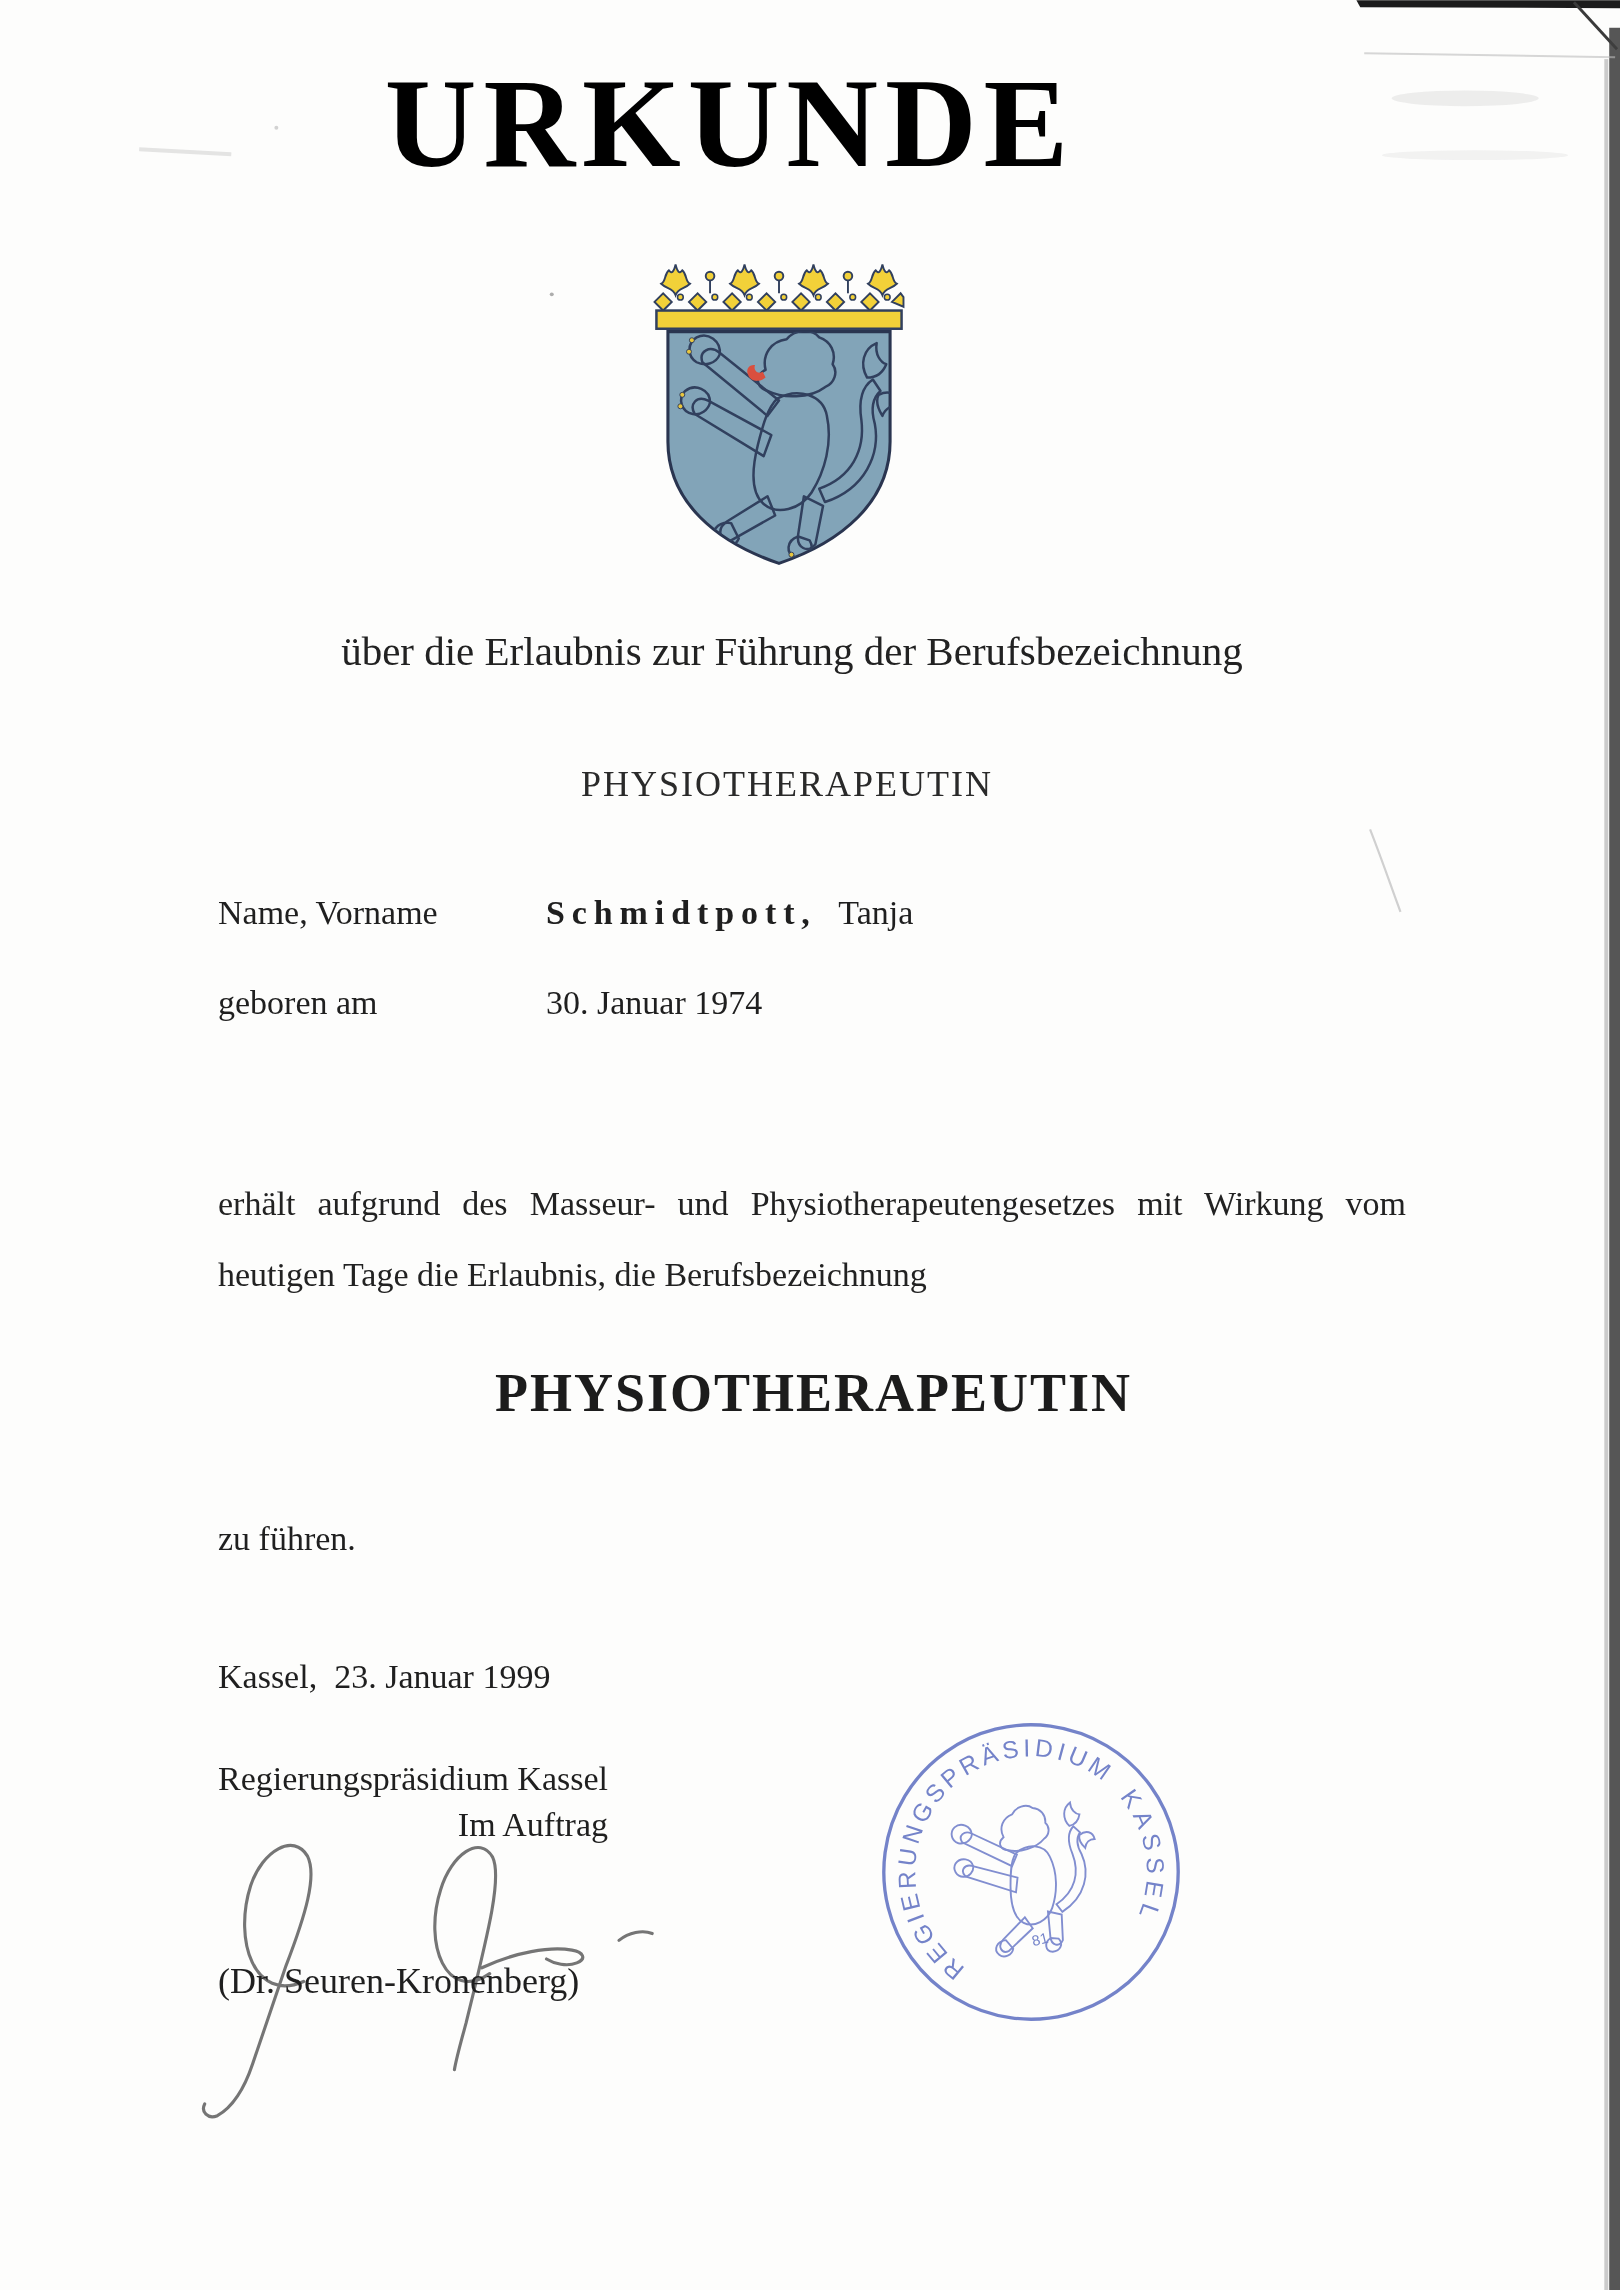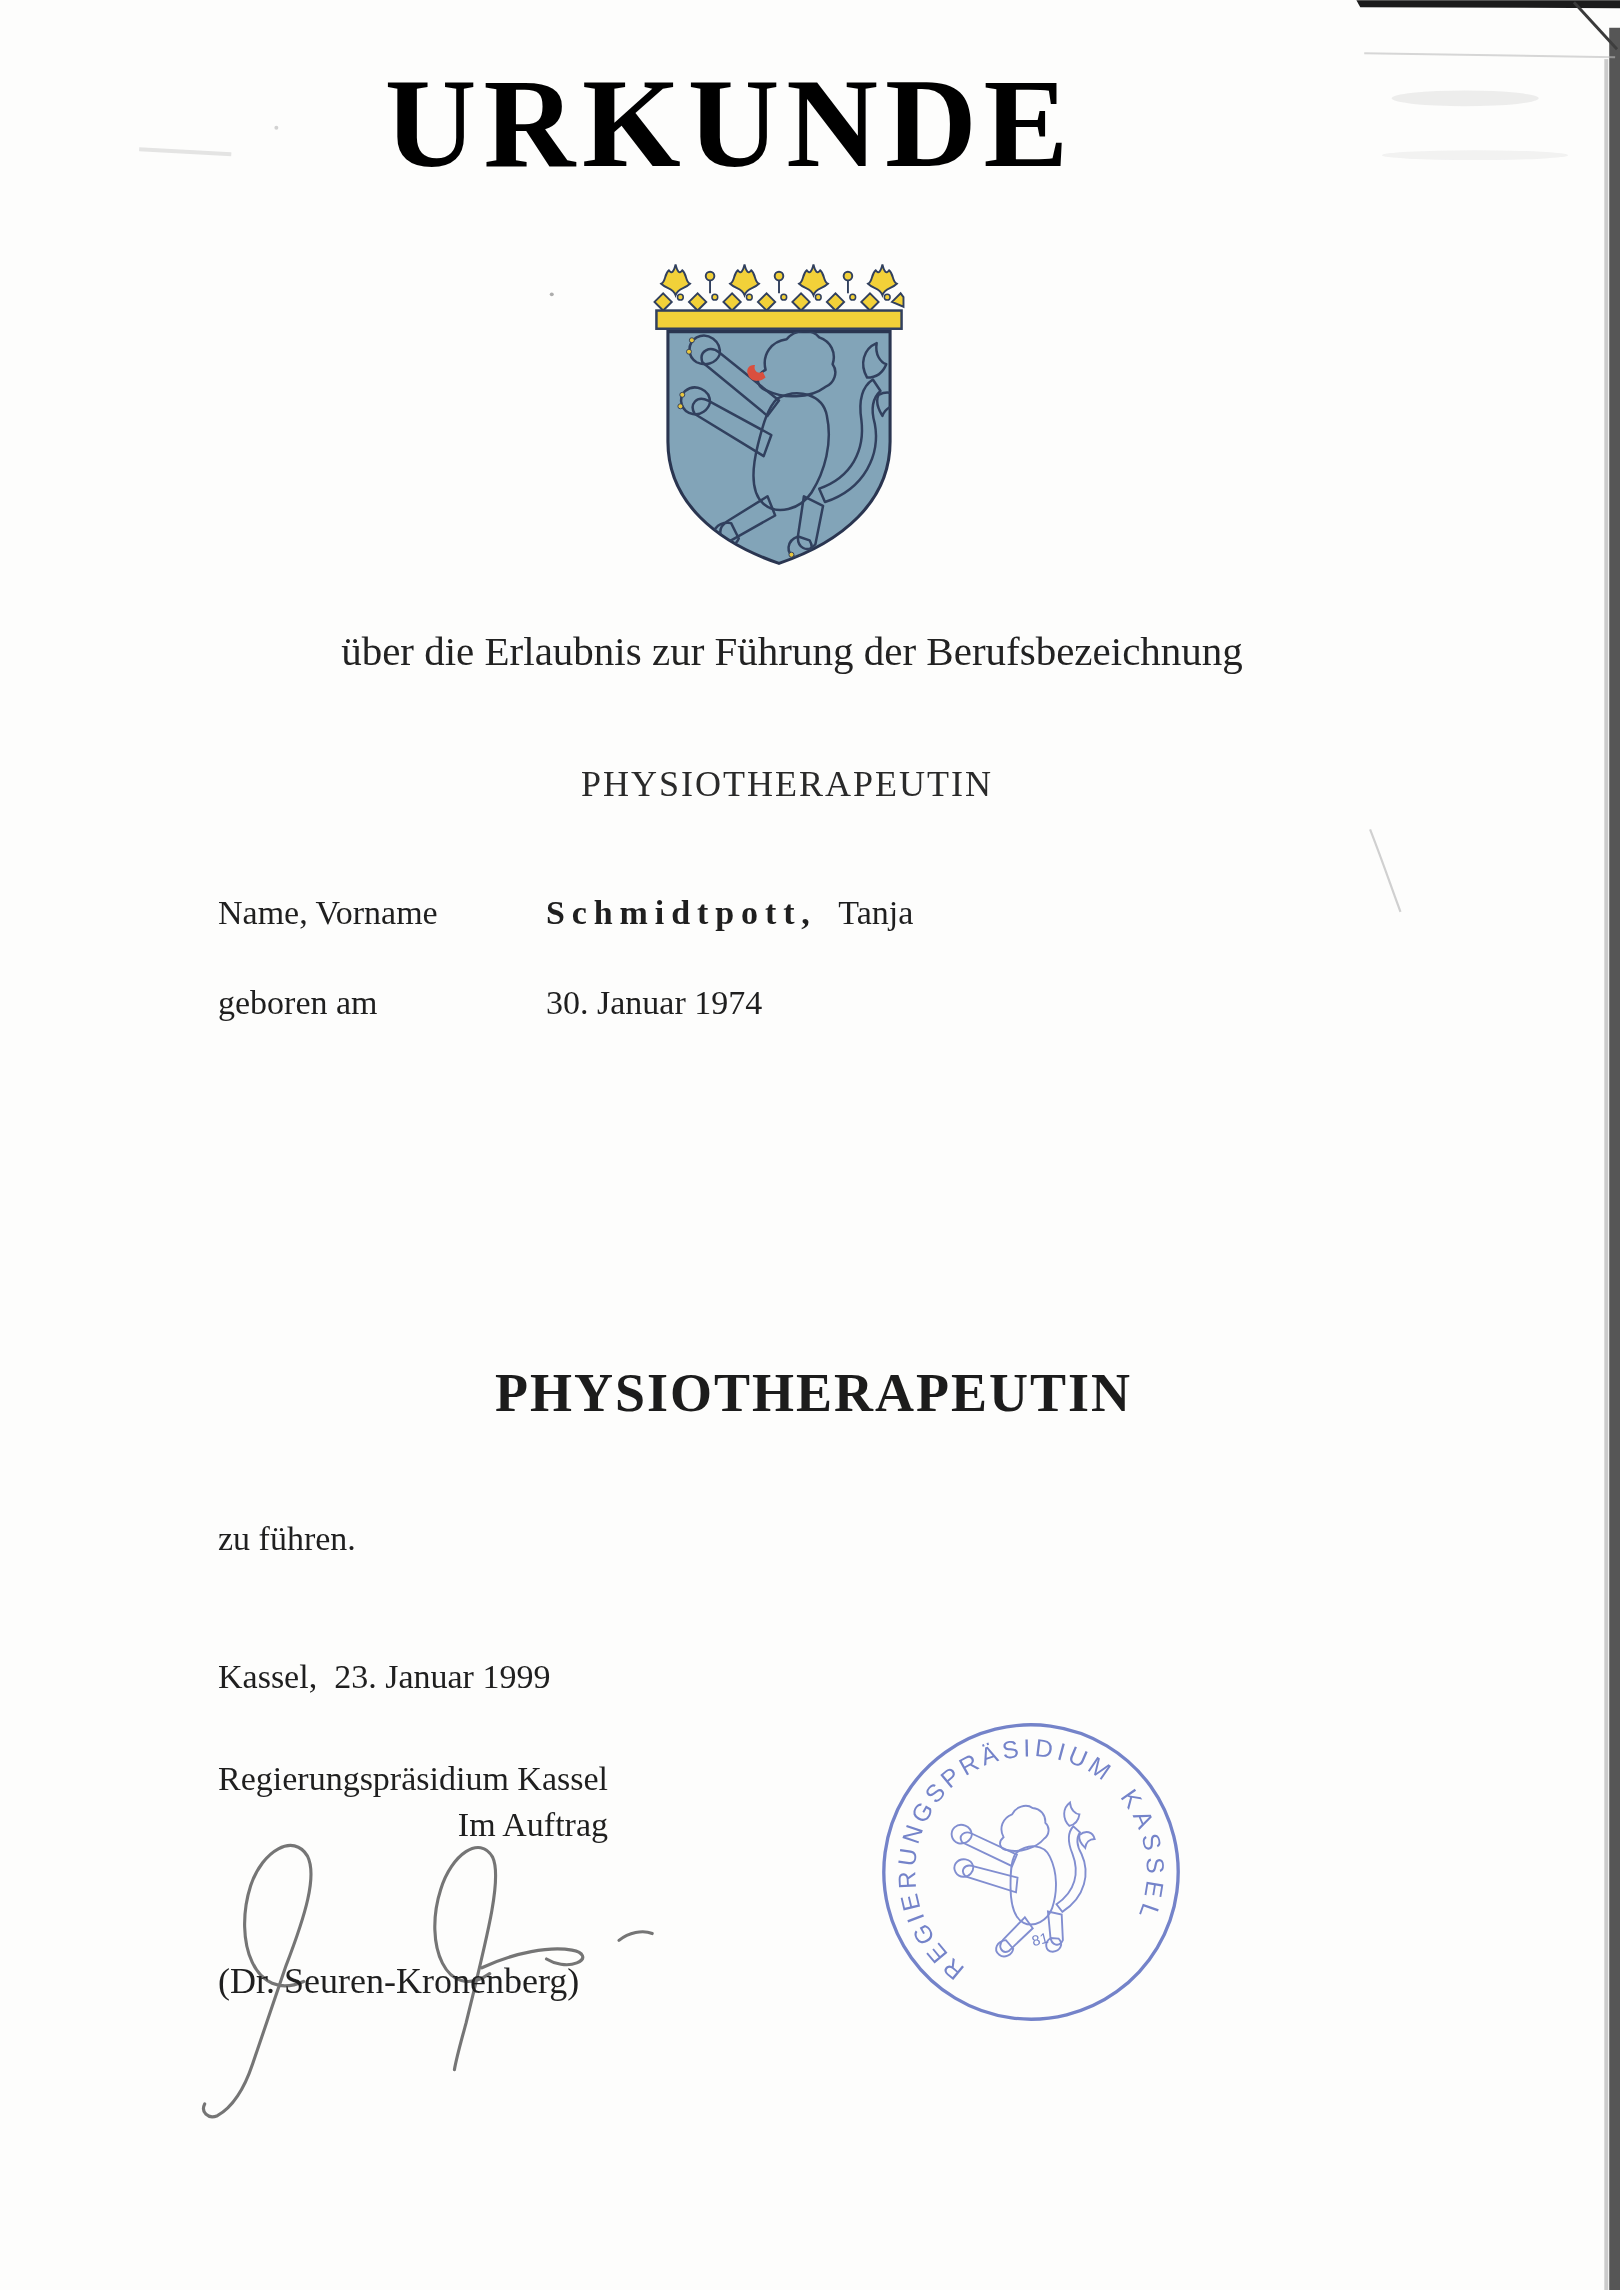--- a/index.html
+++ b/index.html
@@ -152,20 +152,24 @@
       <div class="field-value">
         <span class="name-last">Schmidtpott,</span><span>Tanja</span>
       </div>
     </div>
     <div class="field-row">
       <div class="field-label">geboren am</div>
       <div class="field-value">30. Januar 1974</div>
     </div>
   </div>
 
+  <div class="abs body-par">
+    <div class="body-line1">erhält aufgrund des Masseur- und Physiotherapeutengesetzes mit Wirkung vom</div>
+    <div class="body-line2">heutigen Tage die Erlaubnis, die Berufsbezeichnung</div>
+  </div>
 
   <div class="abs prof-large">PHYSIOTHERAPEUTIN</div>
 
   <div class="abs closing">zu führen.</div>
 
   <div class="abs place-date">Kassel,  23. Januar 1999</div>
 
   <div class="abs authority">
     <div>Regierungspräsidium Kassel</div>
     <div>Im Auftrag</div>

